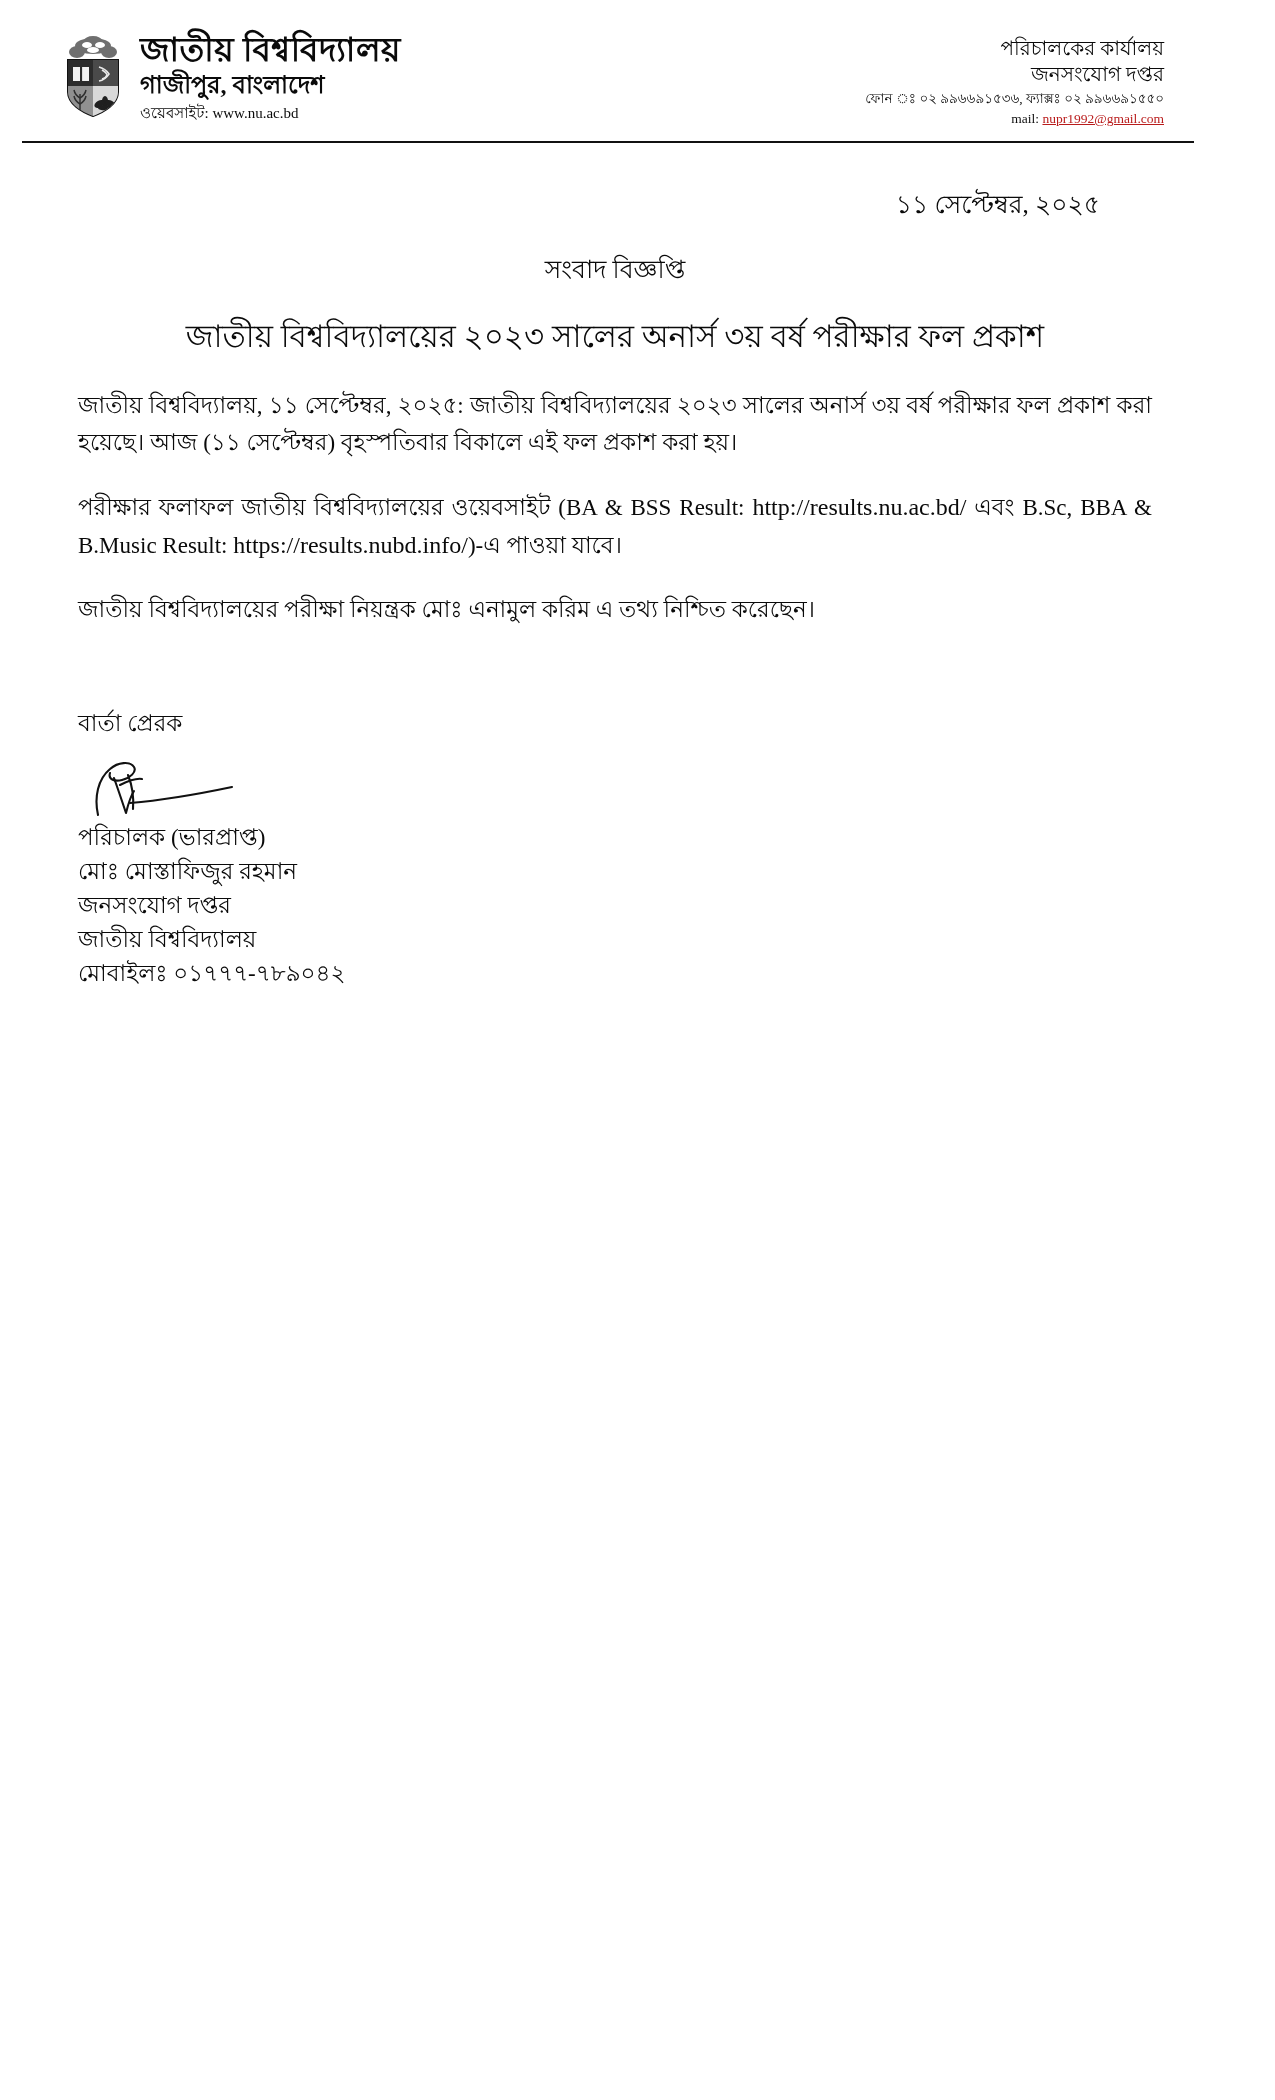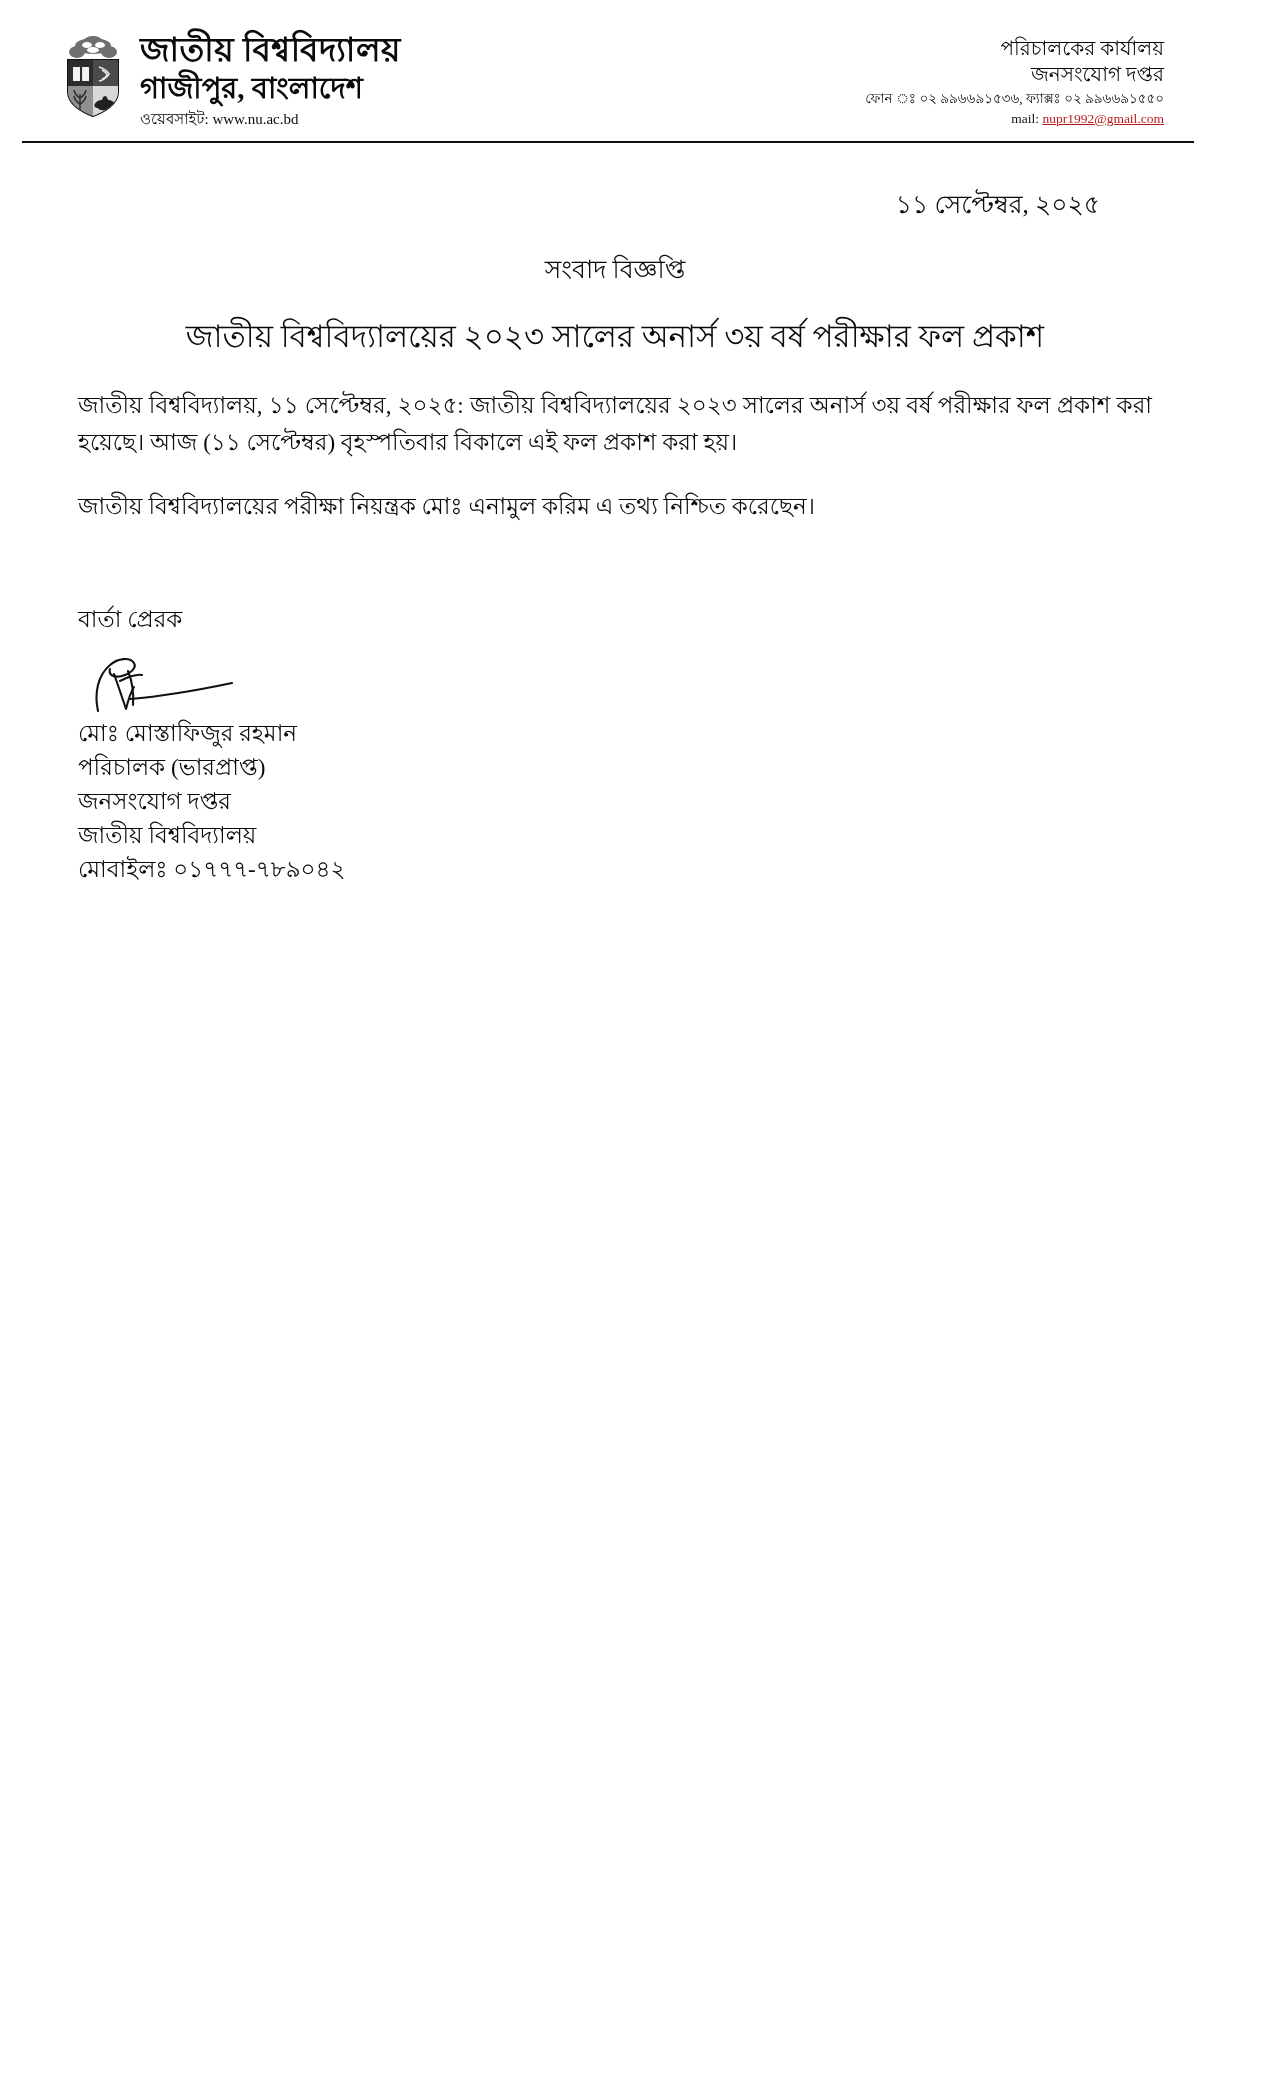--- a/index.html
+++ b/index.html
@@ -30,21 +30,21 @@
 
   .org-block { padding-top: 2px; }
   .org-name {
     font-size: 33px;
     font-weight: bold;
     letter-spacing: .5px;
     line-height: 1.12;
     white-space: nowrap;
   }
   .org-city {
-    font-size: 29px;
+    font-size: 24px;
     font-weight: bold;
     line-height: 1.2;
     margin-top: 2px;
     white-space: nowrap;
   }
   .org-web {
     font-size: 15px;
     line-height: 1.25;
     margin-top: 4px;
     white-space: nowrap;
@@ -194,37 +194,40 @@
 
     <div class="date-line">১১ সেপ্টেম্বর, ২০২৫</div>
 
     <div class="notice-kind">সংবাদ বিজ্ঞপ্তি</div>
 
     <h1 class="headline">জাতীয় বিশ্ববিদ্যালয়ের ২০২৩ সালের অনার্স ৩য় বর্ষ পরীক্ষার ফল প্রকাশ</h1>
 
     <p class="para first">জাতীয় বিশ্ববিদ্যালয়, ১১ সেপ্টেম্বর, ২০২৫: জাতীয় বিশ্ববিদ্যালয়ের ২০২৩ সালের অনার্স ৩য় বর্ষ পরীক্ষার ফল প্রকাশ করা হয়েছে। আজ (১১ সেপ্টেম্বর) বৃহস্পতিবার বিকালে এই ফল প্রকাশ করা হয়।</p>
 
 
+    <p class="para">
+      <span>পরীক্ষার ফলাফল জাতীয় বিশ্ববিদ্যালয়ের ওয়েবসাইট (BA &amp; BSS Result: </span><span class="latin">http://results.nu.ac.bd/</span><span> এবং B.Sc, BBA &amp; B.Music Result: </span><span class="latin">https://results.nubd.info/</span><span>)-এ পাওয়া যাবে।</span>
+    </p>
 
     <p class="para">জাতীয় বিশ্ববিদ্যালয়ের পরীক্ষা নিয়ন্ত্রক মোঃ এনামুল করিম এ তথ্য নিশ্চিত করেছেন।</p>
 
     <div class="sign-wrap">
       <div class="sender-label">বার্তা প্রেরক</div>
 
       <svg class="signature" viewBox="0 0 210 72">
         <g fill="none" stroke="#111" stroke-width="2.1" stroke-linecap="round" stroke-linejoin="round">
           <path d="M14 70 C10 52 14 34 26 24 C34 17 46 16 50 22 C53 27 46 33 38 35 C30 37 24 34 26 28"></path>
           <path d="M30 33 C34 44 38 56 42 68 C44 60 46 52 50 46"></path>
           <path d="M36 40 C44 36 52 33 58 34"></path>
           <path d="M44 30 C48 40 50 52 49 64"></path>
           <path d="M46 58 C70 56 110 50 148 42"></path>
         </g>
       </svg>
 
+      <div class="sign-line">পরিচালক (ভারপ্রাপ্ত)</div>
       <div class="sign-line">মোঃ মোস্তাফিজুর রহমান</div>
-      <div class="sign-line">পরিচালক (ভারপ্রাপ্ত)</div>
       <div class="sign-line">জনসংযোগ দপ্তর</div>
       <div class="sign-line">জাতীয় বিশ্ববিদ্যালয়</div>
       <div class="sign-line">মোবাইলঃ ০১৭৭৭-৭৮৯০৪২</div>
     </div>
 
   </div>
 </div>
 
 </body></html>

